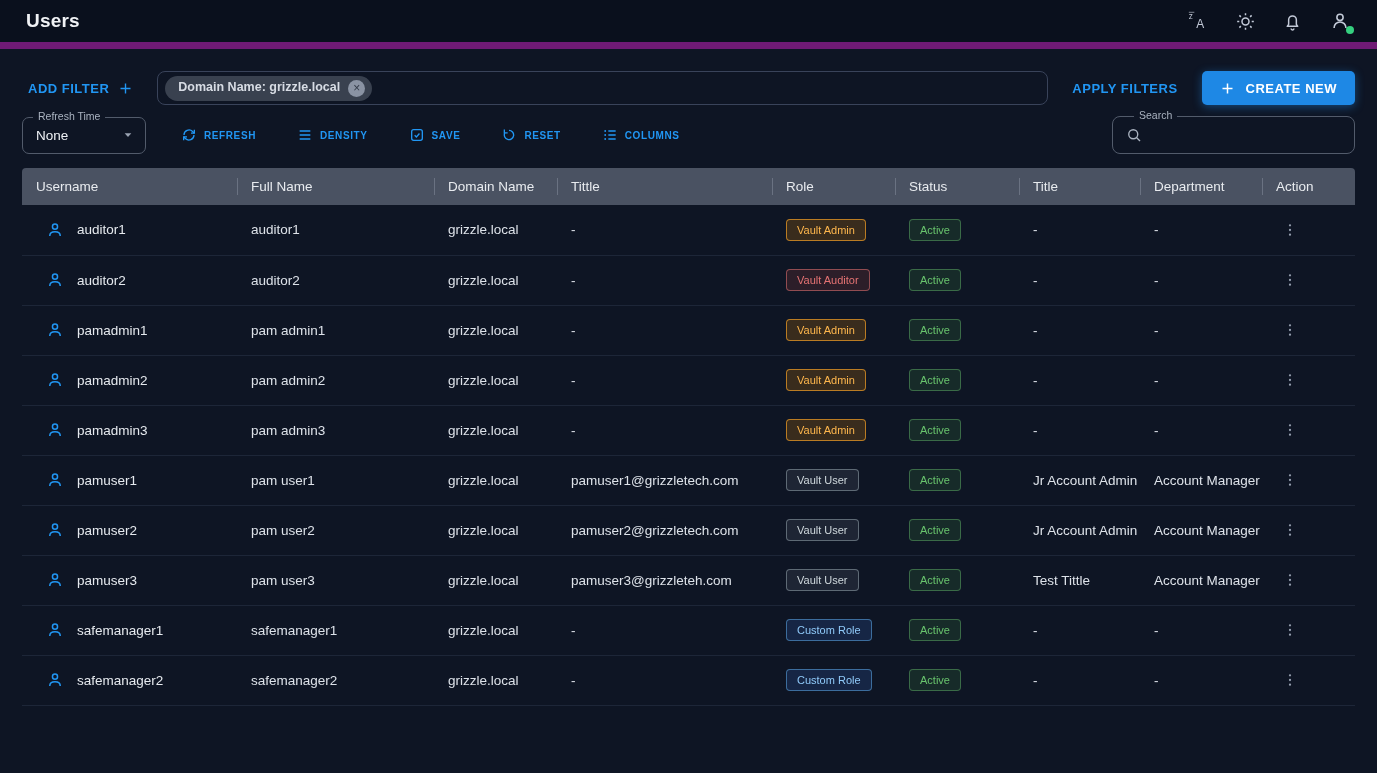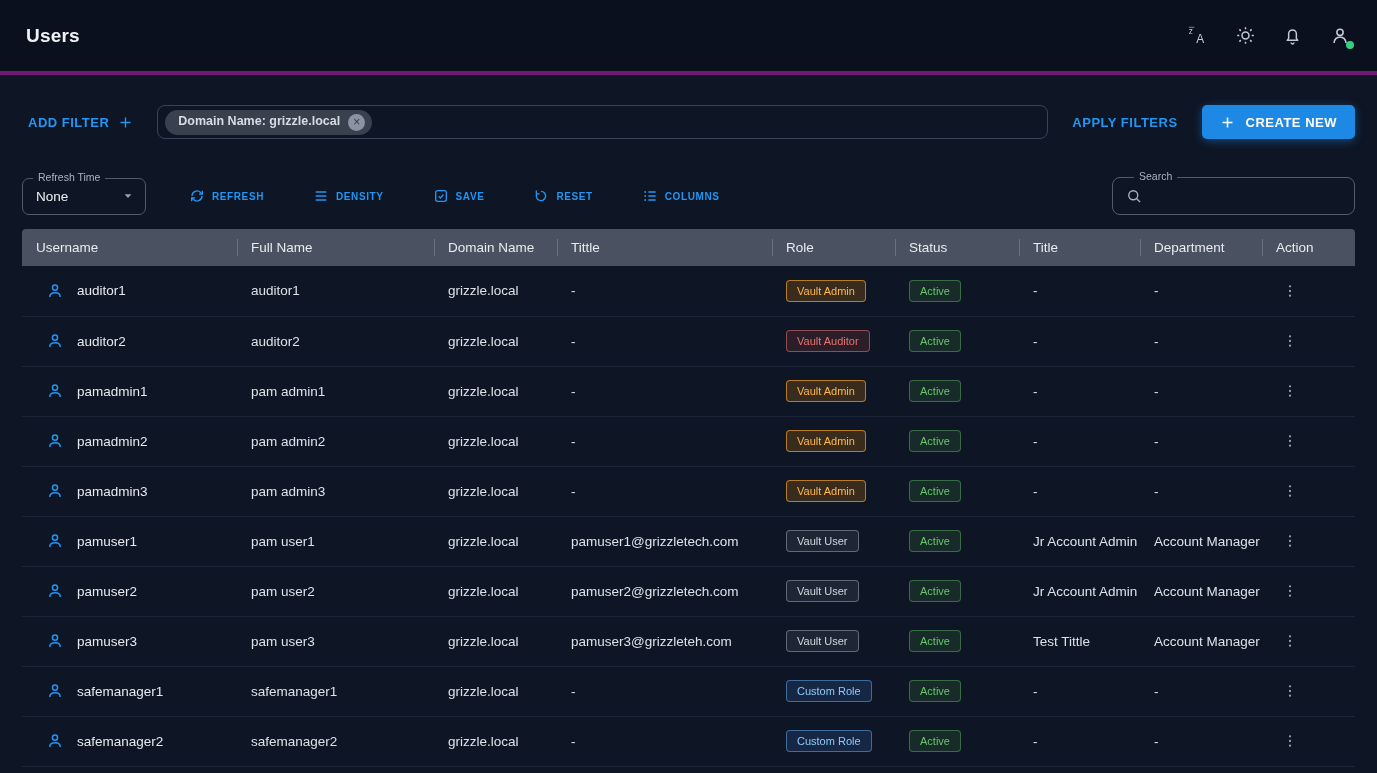--- a/index.html
+++ b/index.html
@@ -5,39 +5,39 @@
   *{box-sizing:border-box}
   html,body{margin:0;padding:0}
   body{
     width:1377px;height:773px;overflow:hidden;
     background:var(--page-bg,#0e1524);
     font-family:"Liberation Sans",sans-serif;
     color:#e2e6ec;
   }
   
   .topbar{
-    height:75px;background:var(--topbar-bg,#0a101d);
-    border-bottom:4px solid #701a75;
+    height:49px;background:var(--topbar-bg,#0a101d);
+    border-bottom:7px solid #701a75;
     display:flex;align-items:center;justify-content:space-between;
     padding:0 26px;
   }
   .topbar .title{font-size:19px;font-weight:700;margin:0;color:#f0f2f5;letter-spacing:.2px}
   .top-icons{display:flex;gap:26px;align-items:center}
   .icon-btn{background:none;border:none;color:#c3cad8;cursor:pointer;padding:0;position:relative;display:flex;align-items:center}
   .online-dot{position:absolute;right:-3px;bottom:-2px;width:8px;height:8px;border-radius:50%;background:var(--online-dot,#35d07f)}
   
-  .filter-row{display:flex;align-items:center;margin:30px 22px 0;gap:18px}
+  .filter-row{display:flex;align-items:center;margin:22px 22px 0;gap:18px}
   .add-filter{display:flex;align-items:center;gap:9px;color:var(--accent,#2196f3);font-size:13px;font-weight:700;letter-spacing:.5px;background:none;border:none;cursor:pointer;white-space:nowrap}
   .filter-box{flex:1;height:34px;border:1px solid #39435a;border-radius:8px;display:flex;align-items:center;padding:0 7px;max-width:935px;background:transparent}
   .chip{display:flex;align-items:flex-start;gap:8px;background:#39414f;border-radius:14px;padding:4px 7px 4px 13px;font-size:12.5px;color:#d7dce4;font-weight:700;white-space:nowrap}
   .chip-x{width:17px;height:17px;border-radius:50%;background:#8a93a3;color:#333b49;display:flex;align-items:center;justify-content:center;font-size:12px;line-height:1;border:none;cursor:pointer;padding:0}
   .apply{color:var(--accent,#2196f3);font-size:13px;font-weight:700;letter-spacing:.5px;background:none;border:none;cursor:pointer;white-space:nowrap}
   .create-btn{height:34px;background:var(--create-button,#1e88e5);color:#fff;border:none;border-radius:5px;padding:0 18px;font-size:13px;font-weight:700;letter-spacing:.5px;display:flex;align-items:center;gap:11px;cursor:pointer;box-shadow:0 2px 10px rgba(30,136,229,.45);white-space:nowrap}
   
-  .toolbar{display:flex;align-items:center;margin:38px 22px 14px;gap:37px}
+  .toolbar{display:flex;align-items:center;margin:11px 22px 14px;gap:29px}
   .select{position:relative;width:124px;height:37px;border:1px solid #525b6b;border-radius:7px;display:flex;align-items:center;justify-content:space-between;padding:0 9px 0 13px;font-size:13.5px;color:#eef1f5;cursor:pointer;background:transparent}
   .flabel{position:absolute;top:-8px;left:10px;font-size:10.5px;color:#aab3c0;background:var(--page-bg,#0e1524);padding:0 5px;white-space:nowrap}
   .caret{color:#9aa3b2;display:flex}
   .tbtn{display:flex;align-items:center;gap:7px;color:var(--accent,#2196f3);font-size:10px;font-weight:700;letter-spacing:.6px;background:none;border:none;cursor:pointer;white-space:nowrap}
   .searchbox{margin-left:auto;position:relative;width:243px;height:38px;border:1px solid #525b6b;border-radius:8px;display:flex;align-items:center;gap:9px;padding:0 12px;color:#aab3c0;background:transparent}
   .searchbox .flabel{left:21px}
   
   .table-wrap{margin:0 22px}
   table{width:100%;border-collapse:collapse;table-layout:fixed}
   thead th{

